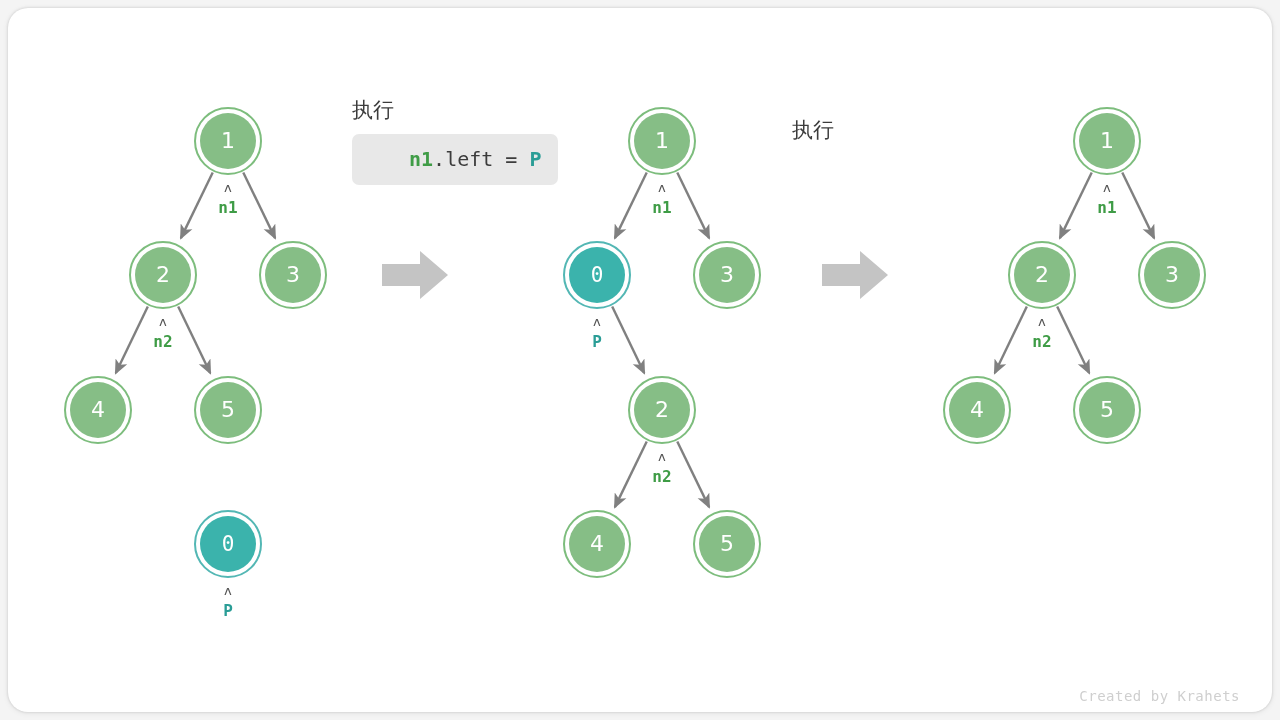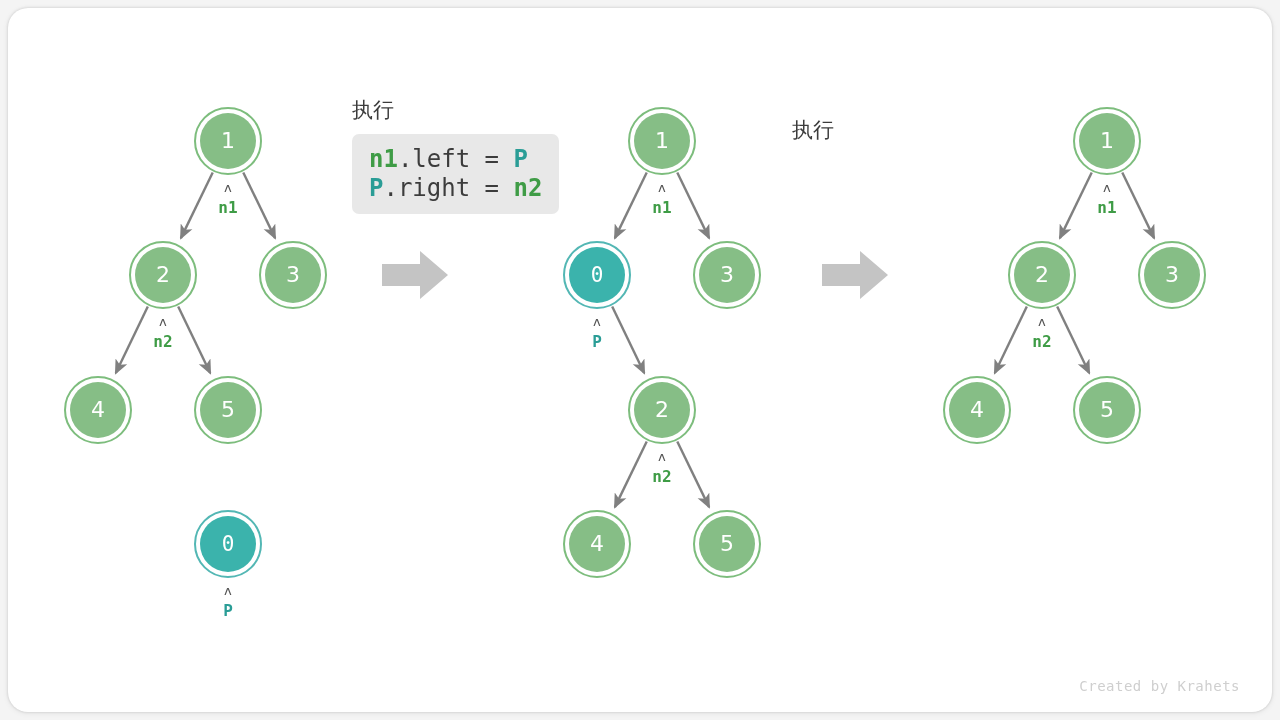--- a/index.html
+++ b/index.html
@@ -115,33 +115,34 @@
     user-select: none;
   }
   .codebox {
     background: #e8e8e8;
     border-radius: 7px;
     padding: 11px 17px;
     display: inline-block;
   }
   .codeline {
     font-family: "DejaVu Sans Mono", monospace;
-    font-size: 24px;
+    font-size: 20px;
     line-height: 29px;
     color: #3c3c3c;
     white-space: pre;
+    margin-left: 40px;
   }
   .tok-n { color: #3f9c46; font-weight: bold; }
   .tok-p { color: #2a9d96; font-weight: bold; }
 
   
   #credit {
     position: absolute;
     right: 40px;
-    bottom: 26px;
+    bottom: 16px;
     font-family: "DejaVu Sans Mono", monospace;
     font-size: 14px;
     color: #cfcfcf;
     letter-spacing: 0.5px;
     user-select: none;
   }
 </style>
 </head>
 <body>
 
@@ -307,18 +308,18 @@
       <div class="ptr" style="left: 1107px; top: 182px;">
         <span class="caret">ʌ</span>
         <span class="pname">n1</span>
       </div>
       <div class="ptr" style="left: 1042px; top: 316px;">
         <span class="caret">ʌ</span>
         <span class="pname">n2</span>
       </div>
     </div>
   <div id="panels-layer">
-      <div class="panel" style="left: 352px; top: 96px;"><div class="exec">执行</div><div class="codebox"><div class="codeline"><span class="tok-n">n1</span><span>.left = </span><span class="tok-p">P</span></div><div class="codeline"><span class="tok-p">P</span><span>.right = </span><span class="tok-n">n2</span></div></div></div>
+      <div class="panel" style="left: 352px; top: 96px;"><div class="exec">执行</div><div class="codebox"><div class="codeline"><span class="tok-n">n1</span><span>.left = </span><span class="tok-p">P</span></div></div></div>
       <div class="panel" style="left: 792px; top: 116px;"><div class="exec">执行</div></div>
     </div>
 
   <div id="credit">Created by Krahets</div>
 </div>
 
 </body></html>

